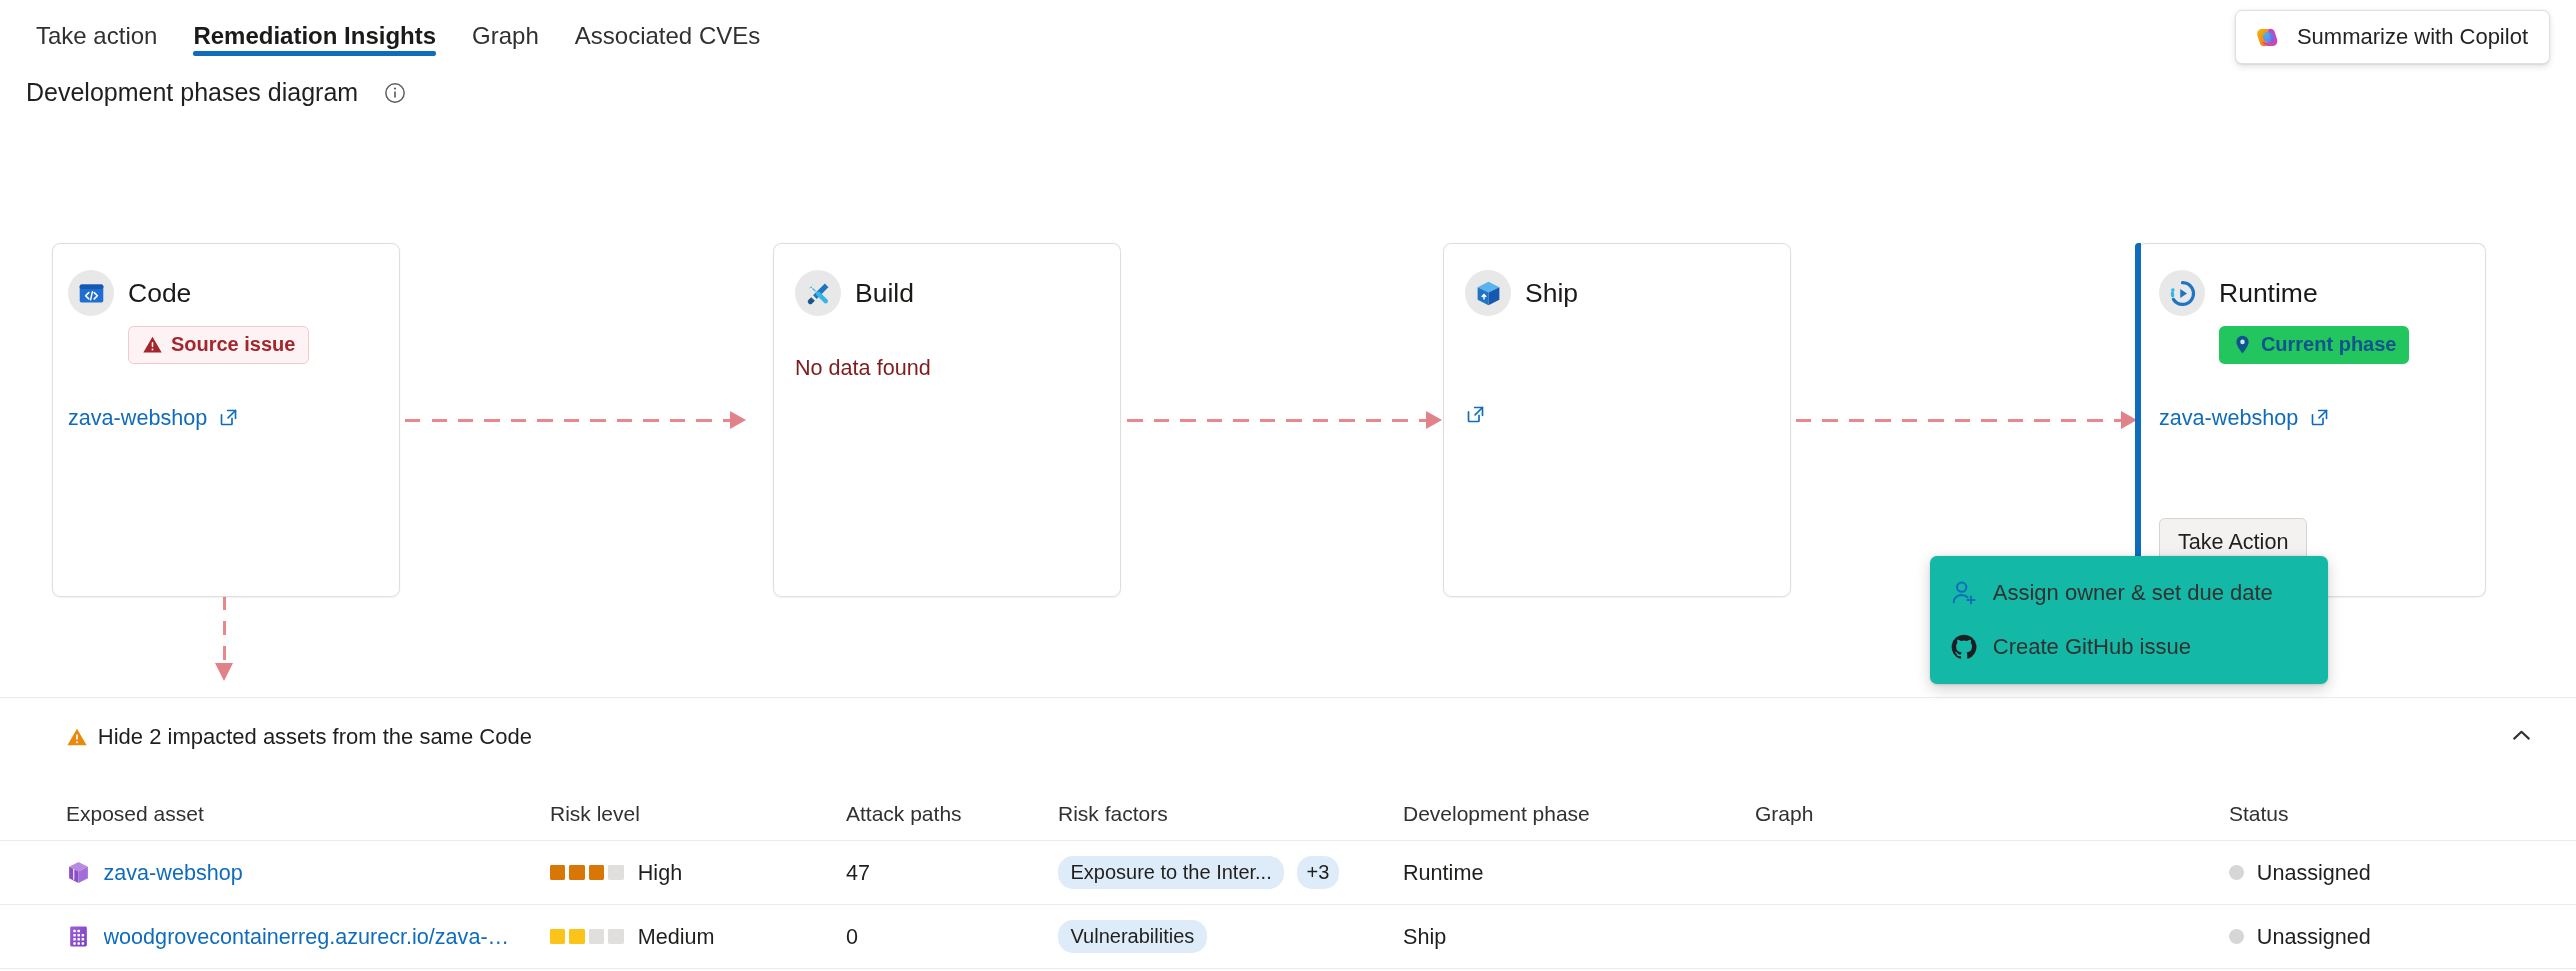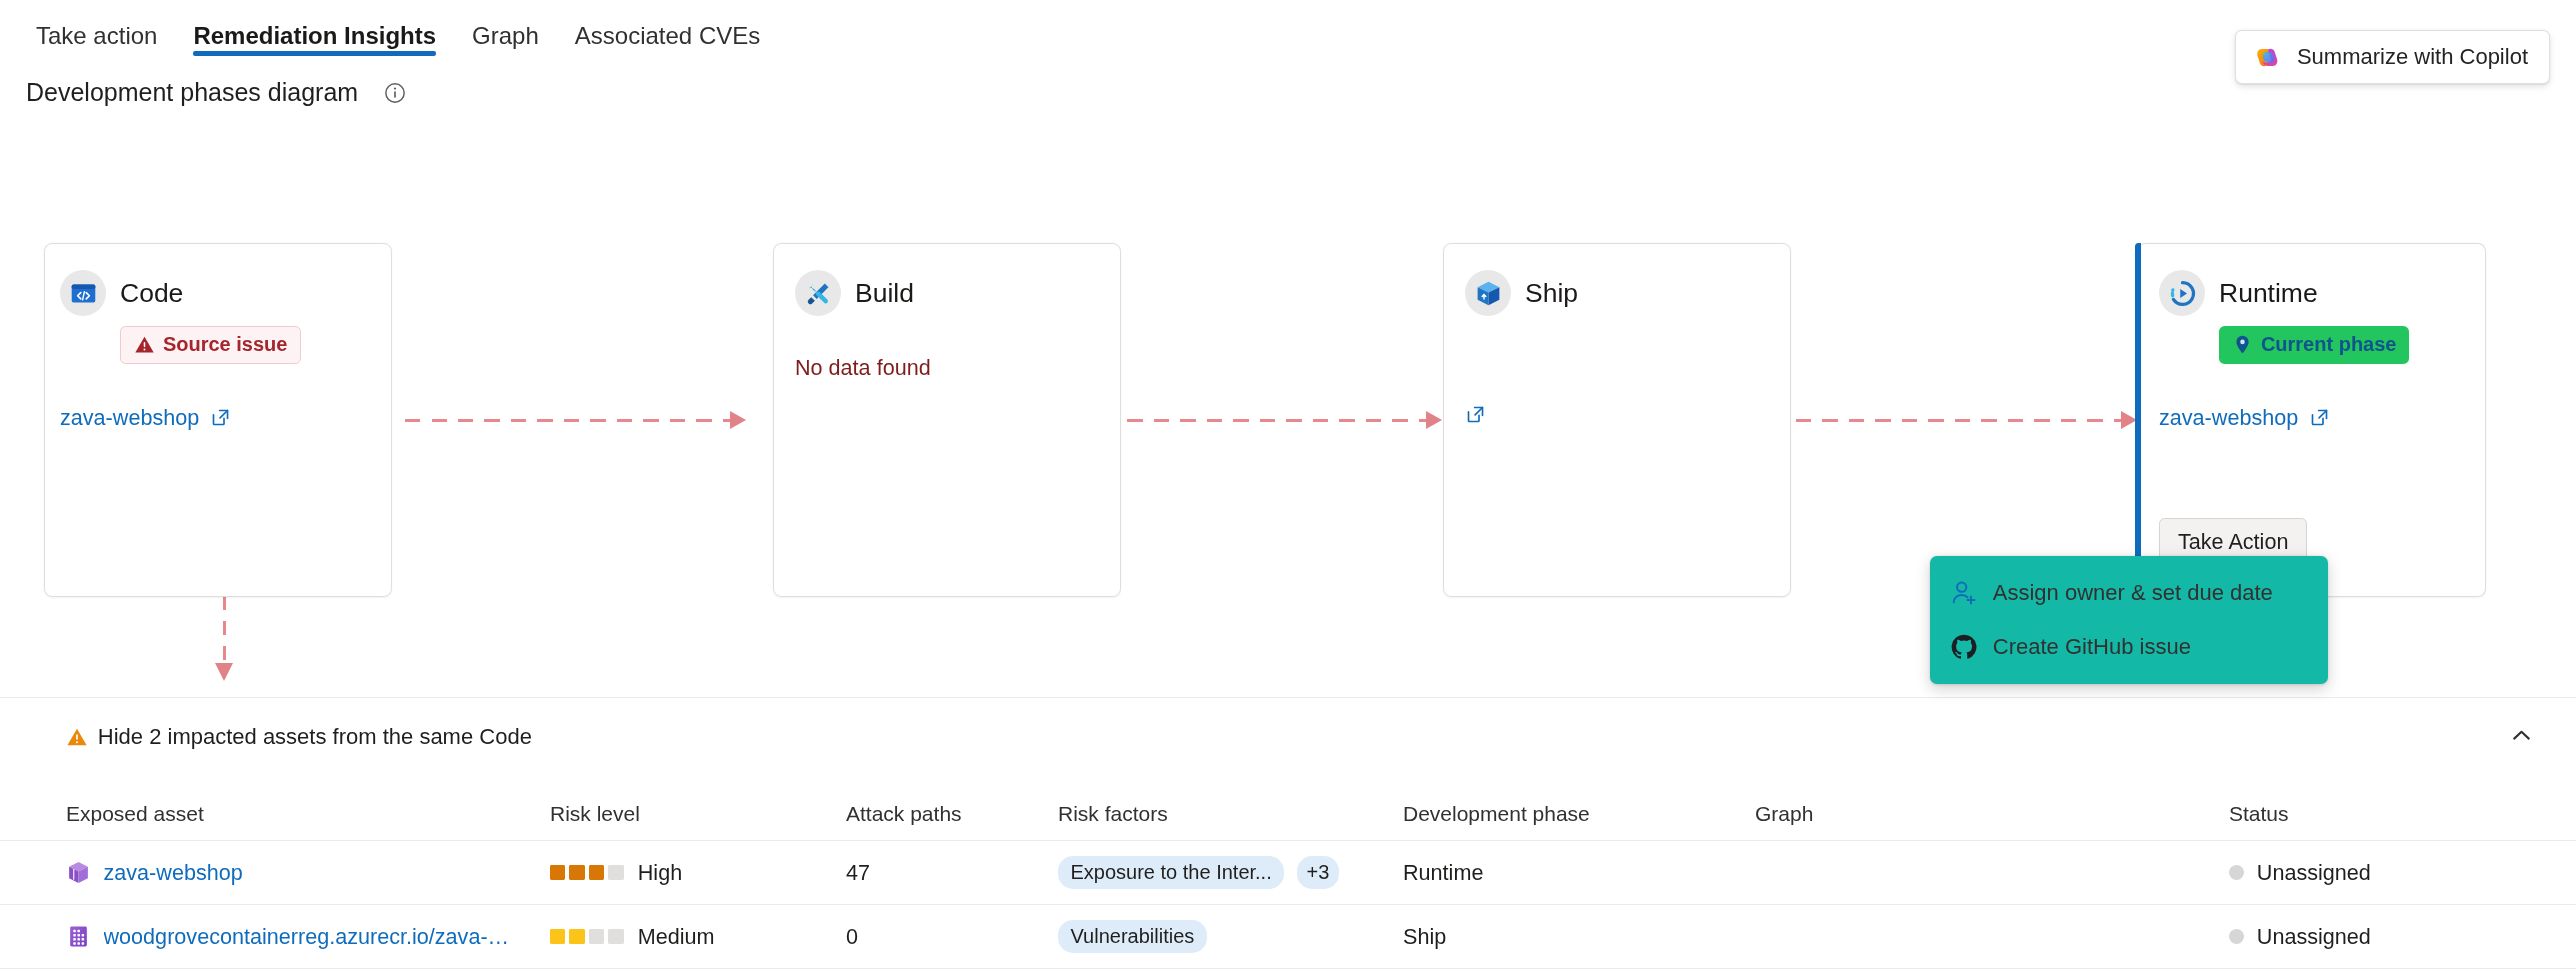--- a/index.html
+++ b/index.html
@@ -31,21 +31,21 @@
   }
   .tab:first-child { margin-left: 18px; }
   .tab.active { font-weight: bold; color: #1b1a19; }
   .tab.active::after {
     content: ""; position: absolute; left: 18px; right: 18px; bottom: 5.6px;
     height: 4.9px; background: #0f6cbd; border-radius: 2.1px;
   }
 
   
   .copilot-btn {
-    position: absolute; right: 26px; top: 30px;
+    position: absolute; right: 26px; top: 10px;
     height: 54px;
     display: flex; align-items: center; gap: 14px;
     padding: 0 21px 0 18px;
     background: #ffffff;
     border: 0.7px solid #e1dfdd;
     border-radius: 7px;
     box-shadow: 0 2.1px 6.3px rgba(0,0,0,.11), 0 0.7px 1.4px rgba(0,0,0,.07);
     font-size: 22px; color: #242424;
     cursor: pointer;
   }
@@ -249,21 +249,21 @@
     </div>
     <div class="conn" style="left:1796px; width:341px;">
       <div class="dash"></div>
         <div class="arrow"></div>
     </div>
     <div class="vconn">
       <div class="dash"></div>
         <div class="arrow"></div>
     </div>
 
-    <div class="card" style="left:44px;padding-left:15px;">
+    <div class="card" style="left:52px;padding-left:15px;">
       <div class="card-head">
         <span class="phase-ico-wrap">
           <svg class="phase-ico" viewBox="0 0 32 32">
             <rect x="3" y="6" width="26" height="20" rx="2" fill="#1f6fd0"></rect>
             <rect x="3" y="6" width="26" height="5" rx="2" fill="#1558b0"></rect>
             <path d="M13 15 L9.5 18.5 L13 22" fill="none" stroke="#fff" stroke-width="1.8" stroke-linecap="round" stroke-linejoin="round"></path>
             <path d="M19 15 L22.5 18.5 L19 22" fill="none" stroke="#fff" stroke-width="1.8" stroke-linecap="round" stroke-linejoin="round"></path>
             <path d="M17 14 L15 23" stroke="#fff" stroke-width="1.6" stroke-linecap="round"></path>
           </svg>
         </span>

